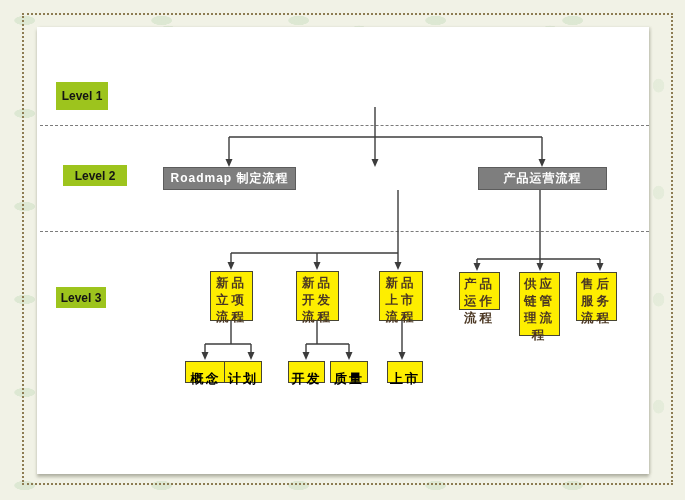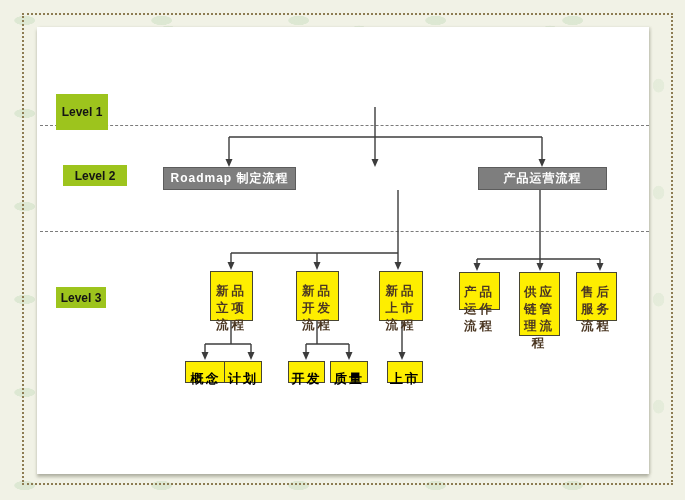--- a/index.html
+++ b/index.html
@@ -55,21 +55,21 @@
     display:flex;align-items:center;justify-content:center;
     font-family:"Liberation Sans",sans-serif;white-space:nowrap;
   }
 
   
   .l3-box{
     background:var(--level3-box-bg,#feee00);
     border:1.5px solid #474532;
     color:#4b3723;font-family:"Liberation Serif",serif;font-weight:bold;
     font-size:12.5px;line-height:17px;letter-spacing:3px;
-    text-align:center;white-space:pre-line;padding-top:11px;
+    text-align:center;white-space:pre-line;padding-top:3px;
     overflow:visible;
   }
 
   
   .l4-box{
     background:var(--level3-box-bg,#feee00);
     border:1.5px solid #474532;
     display:flex;align-items:flex-end;justify-content:center;
     overflow:visible;
   }
@@ -132,21 +132,21 @@
     <line x1="317" y1="321" x2="317" y2="344"></line>
     <line x1="306" y1="344" x2="349" y2="344"></line>
     <line x1="306" y1="344" x2="306" y2="353"></line>
       <polygon points="302.5,352 309.5,352 306,360"></polygon>
     <line x1="349" y1="344" x2="349" y2="353"></line>
       <polygon points="345.5,352 352.5,352 349,360"></polygon>
     <line x1="402" y1="321" x2="402" y2="353"></line>
       <polygon points="398.5,352 405.5,352 402,360"></polygon>
   </svg>
 
-  <div class="abs lvl-label" style="left:56px;top:94px;width:52px;height:36px">
+  <div class="abs lvl-label" style="left:56px;top:82px;width:52px;height:28px">
     <span>Level 1</span>
   </div>
   <div class="abs lvl-label" style="left:63px;top:165px;width:64px;height:21px">
     <span>Level 2</span>
   </div>
   <div class="abs lvl-label" style="left:56px;top:287px;width:50px;height:21px">
     <span>Level 3</span>
   </div>
 
 

